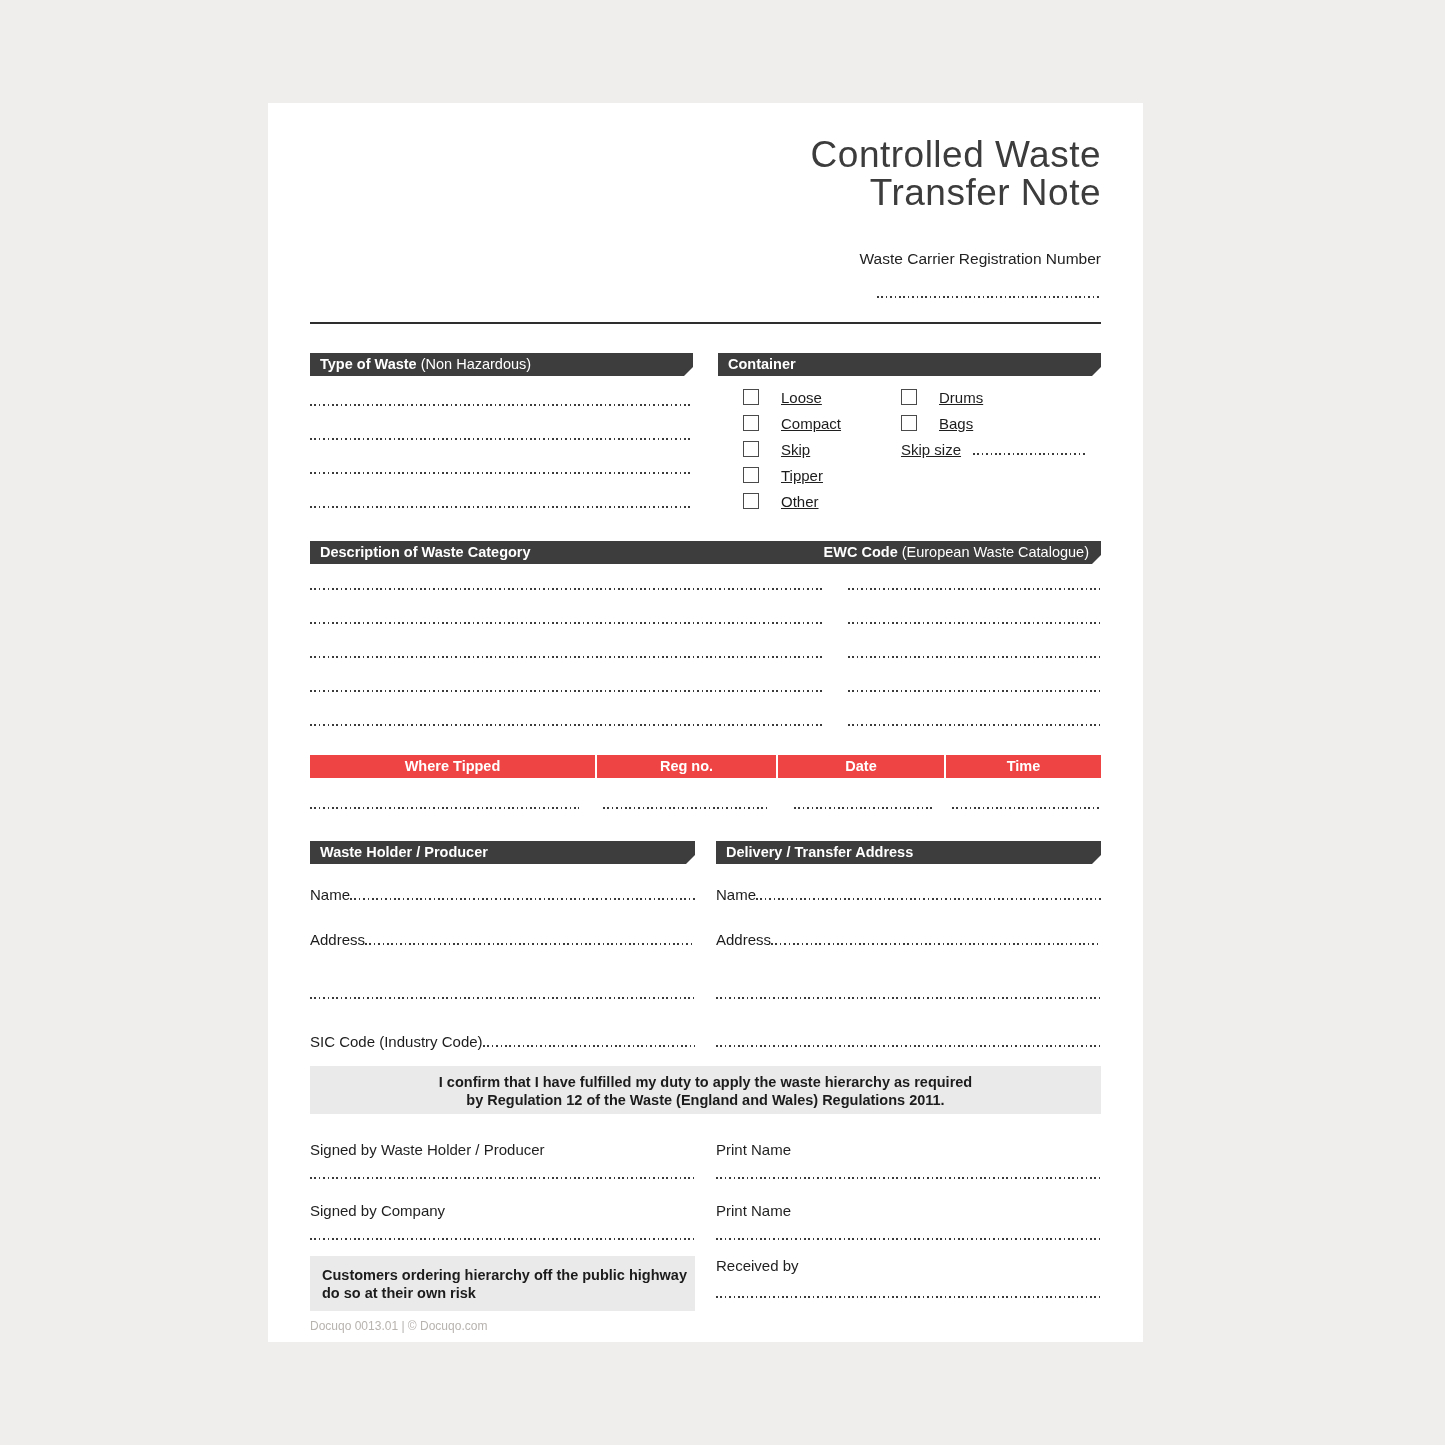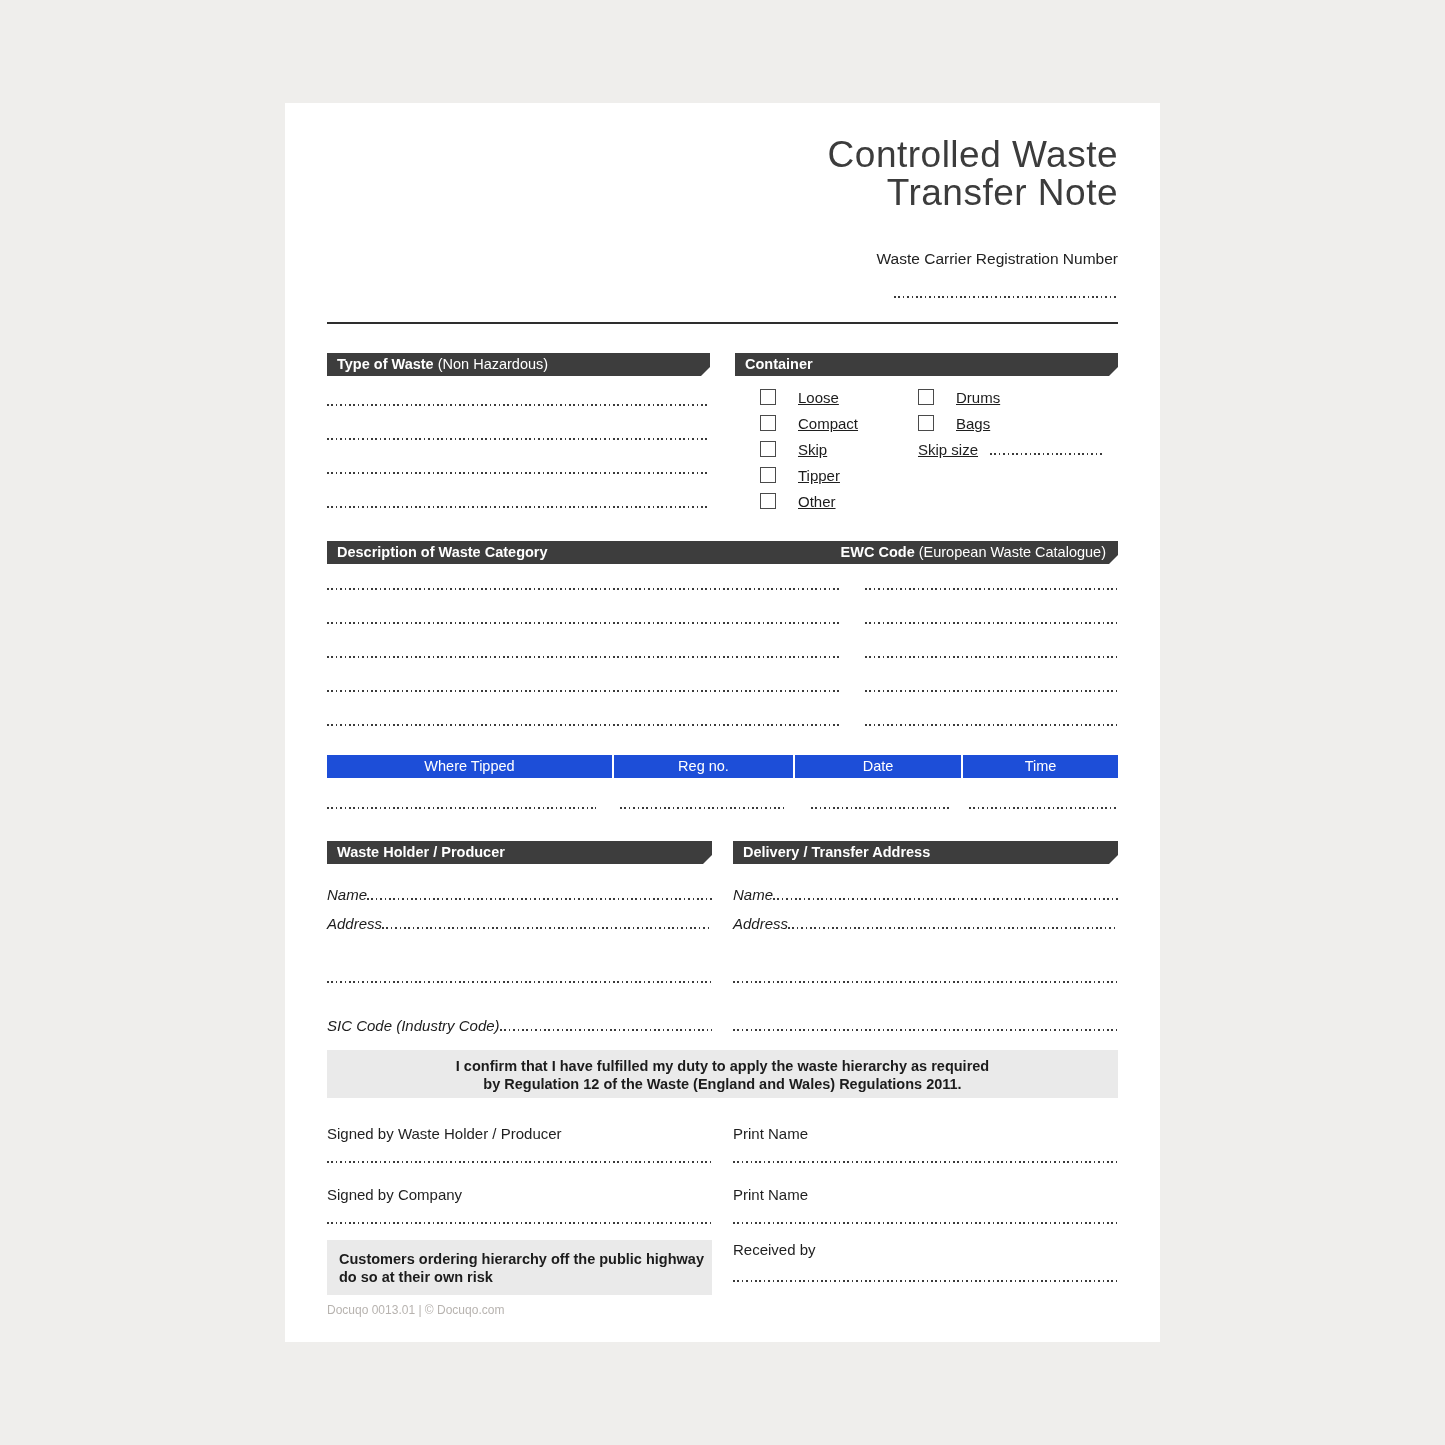--- a/index.html
+++ b/index.html
@@ -5,21 +5,21 @@
   * { margin: 0; padding: 0; box-sizing: border-box; }
   html, body { width: 1445px; height: 1445px; }
   body {
     background: #efeeec;
     font-family: "Liberation Sans", sans-serif;
     color: #1f1f1f;
     position: relative;
   }
   .page {
     position: absolute;
-    left: 285px; top: 103px;
+    left: 268px; top: 103px;
     width: 875px; height: 1239px;
     background: #ffffff;
     padding: 33px 42px 0 42px;
     overflow: hidden;
   }
   
   .title {
     text-align: right;
     font-size: 37px;
     line-height: 38px;
@@ -81,41 +81,41 @@
   .desc-bar { margin-top: 23px; }
   .desc-row { display: flex; gap: 25px; }
   .desc-row .dots.left { width: 513px; }
   .desc-row .dots.right { flex: 1; }
   .desc-row.first { margin-top: 24px; }
   .desc-row + .desc-row { margin-top: 32px; }
 
   
   .tipped-header { display: flex; gap: 2px; margin-top: 29px; }
   .tipped-header .cell {
-    background: #1d4ed8; color: #fff;
+    background: #ef4444; color: #fff;
     height: 23px; line-height: 23px;
-    text-align: center; font-size: 14.5px; font-weight: normal;
+    text-align: center; font-size: 14.5px; font-weight: bold;
   }
   .c1 { width: 285px; } .c2 { width: 179px; } .c3 { width: 166px; } .c4 { width: 155px; }
   .tipped-dots { display: flex; gap: 2px; margin-top: 29px; }
   .tipped-dots .cell { display: flex; }
   .tipped-dots .dots { flex: 1; }
   .tipped-dots .c1 .dots { margin-right: 16px; }
   .tipped-dots .c2 .dots { margin: 0 6px; }
   .tipped-dots .c3 .dots { margin: 0 12px 0 16px; }
   .tipped-dots .c4 .dots { margin-left: 6px; }
 
   
   .hd-row { display: flex; gap: 21px; margin-top: 32px; }
   .hd-col { width: 385px; }
   .field-row { display: flex; align-items: flex-end; height: 18px; }
-  .field-row .lbl { font-size: 15px; color: #1c1c1c; white-space: nowrap; font-style: italic; }
+  .field-row .lbl { font-size: 15px; color: #1c1c1c; white-space: nowrap; }
   .field-row .dots { flex: 1; margin-bottom: 3px; }
   .f1 { margin-top: 21px; }
-  .f2 { margin-top: 11px; text-align: right; }
+  .f2 { margin-top: 27px; text-align: right; }
   .f3 { margin-top: 36px; }
   .f4 { margin-top: 30px; }
 
   
   .confirm-box {
     margin-top: 16px;
     background: #eaeaea;
     height: 48px;
     padding-top: 7px;
     text-align: center;

